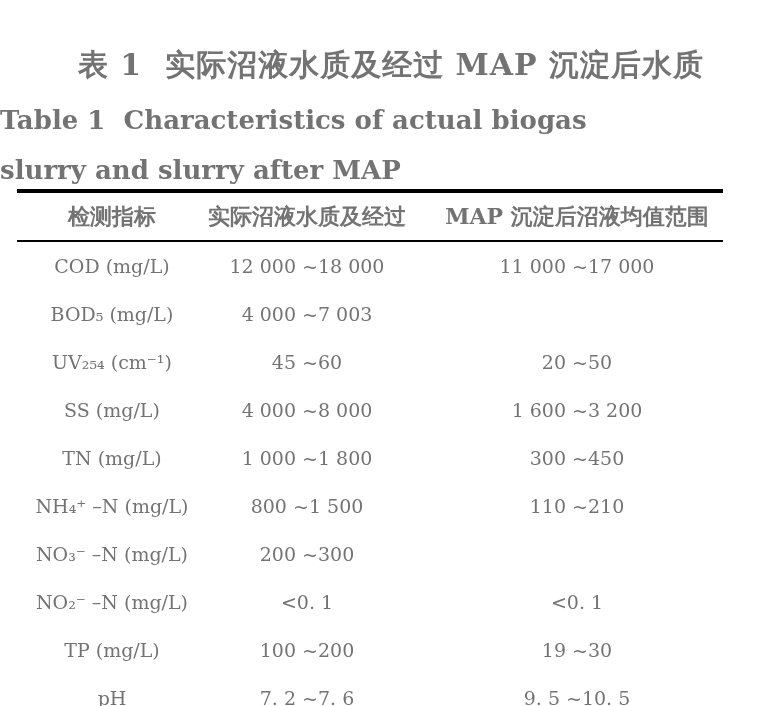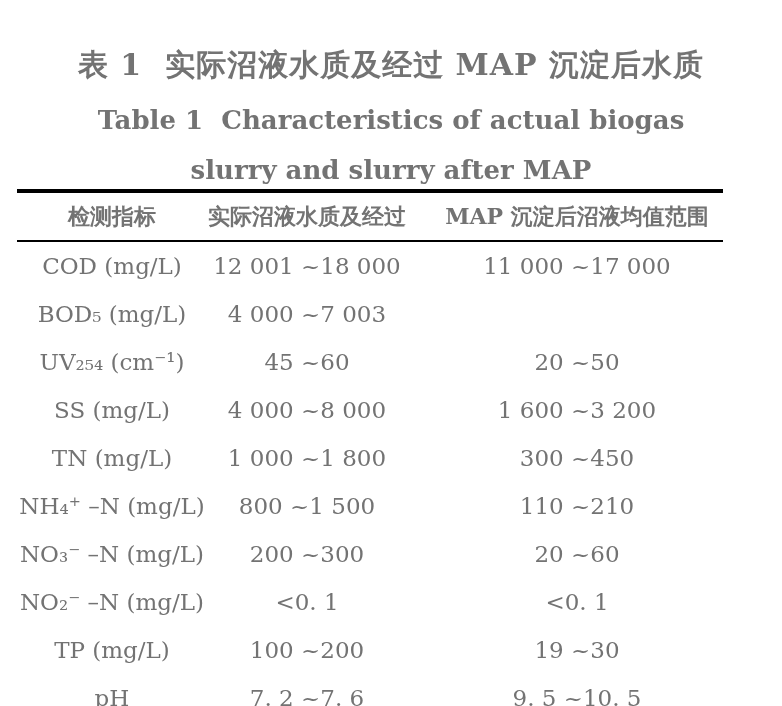--- a/index.html
+++ b/index.html
@@ -18,21 +18,21 @@
     padding-top: 12px;
     height: 42px;
     line-height: 42px;
     text-align: center;
     font-size: 30px;
     font-weight: bold;
     letter-spacing: 1px;
   }
   .caption-en {
     margin: 0 auto;
-    text-align: center;
+    text-align: left;
     font-size: 26px;
     font-weight: bold;
     line-height: 36px;
   }
   .caption-en.line1 { margin-top: 16px; }
   .caption-en.line2 { margin-top: 14px; }
 
   .datatable {
     margin: 1px 0 0 17px;
     width: 706px;
@@ -50,21 +50,21 @@
   }
   .tr.body { height: 48px; }
   .th, .td {
     text-align: center;
     white-space: nowrap;
   }
   .th {
     font-size: 22px;
     font-weight: bold;
   }
-  .td { font-size: 23px; text-align: center; }
+  .td { font-size: 19px; text-align: center; }
   .c3 { padding-left: 24px; }
 </style>
 </head>
 <body>
 
 <div class="page">
 
   <div class="caption-zh">表 1&nbsp;&nbsp;实际沼液水质及经过 MAP 沉淀后水质</div>
   <div class="caption-en line1">Table 1&nbsp;&nbsp;Characteristics of actual biogas</div>
   <div class="caption-en line2">slurry and slurry after MAP</div>
@@ -72,21 +72,21 @@
   <div class="datatable">
 
     <div class="tr head">
       <div class="th c1">检测指标</div>
       <div class="th c2">实际沼液水质及经过</div>
       <div class="th c3">MAP 沉淀后沼液均值范围</div>
     </div>
 
     <div class="tr body">
       <div class="td c1">COD (mg/L)</div>
-      <div class="td c2">12 001 ~18 000</div>
+      <div class="td c2">12 000 ~18 000</div>
       <div class="td c3">11 000 ~17 000</div>
     </div>
 
     <div class="tr body">
       <div class="td c1">BOD₅ (mg/L)</div>
       <div class="td c2">4 000 ~7 003</div>
     </div>
 
     <div class="tr body">
       <div class="td c1">UV₂₅₄ (cm⁻¹)</div>
@@ -108,21 +108,20 @@
 
     <div class="tr body">
       <div class="td c1">NH₄⁺ –N (mg/L)</div>
       <div class="td c2">800 ~1 500</div>
       <div class="td c3">110 ~210</div>
     </div>
 
     <div class="tr body">
       <div class="td c1">NO₃⁻ –N (mg/L)</div>
       <div class="td c2">200 ~300</div>
-      <div class="td c3">20 ~60</div>
     </div>
 
     <div class="tr body">
       <div class="td c1">NO₂⁻ –N (mg/L)</div>
       <div class="td c2">&lt;0. 1</div>
       <div class="td c3">&lt;0. 1</div>
     </div>
 
     <div class="tr body">
       <div class="td c1">TP (mg/L)</div>

